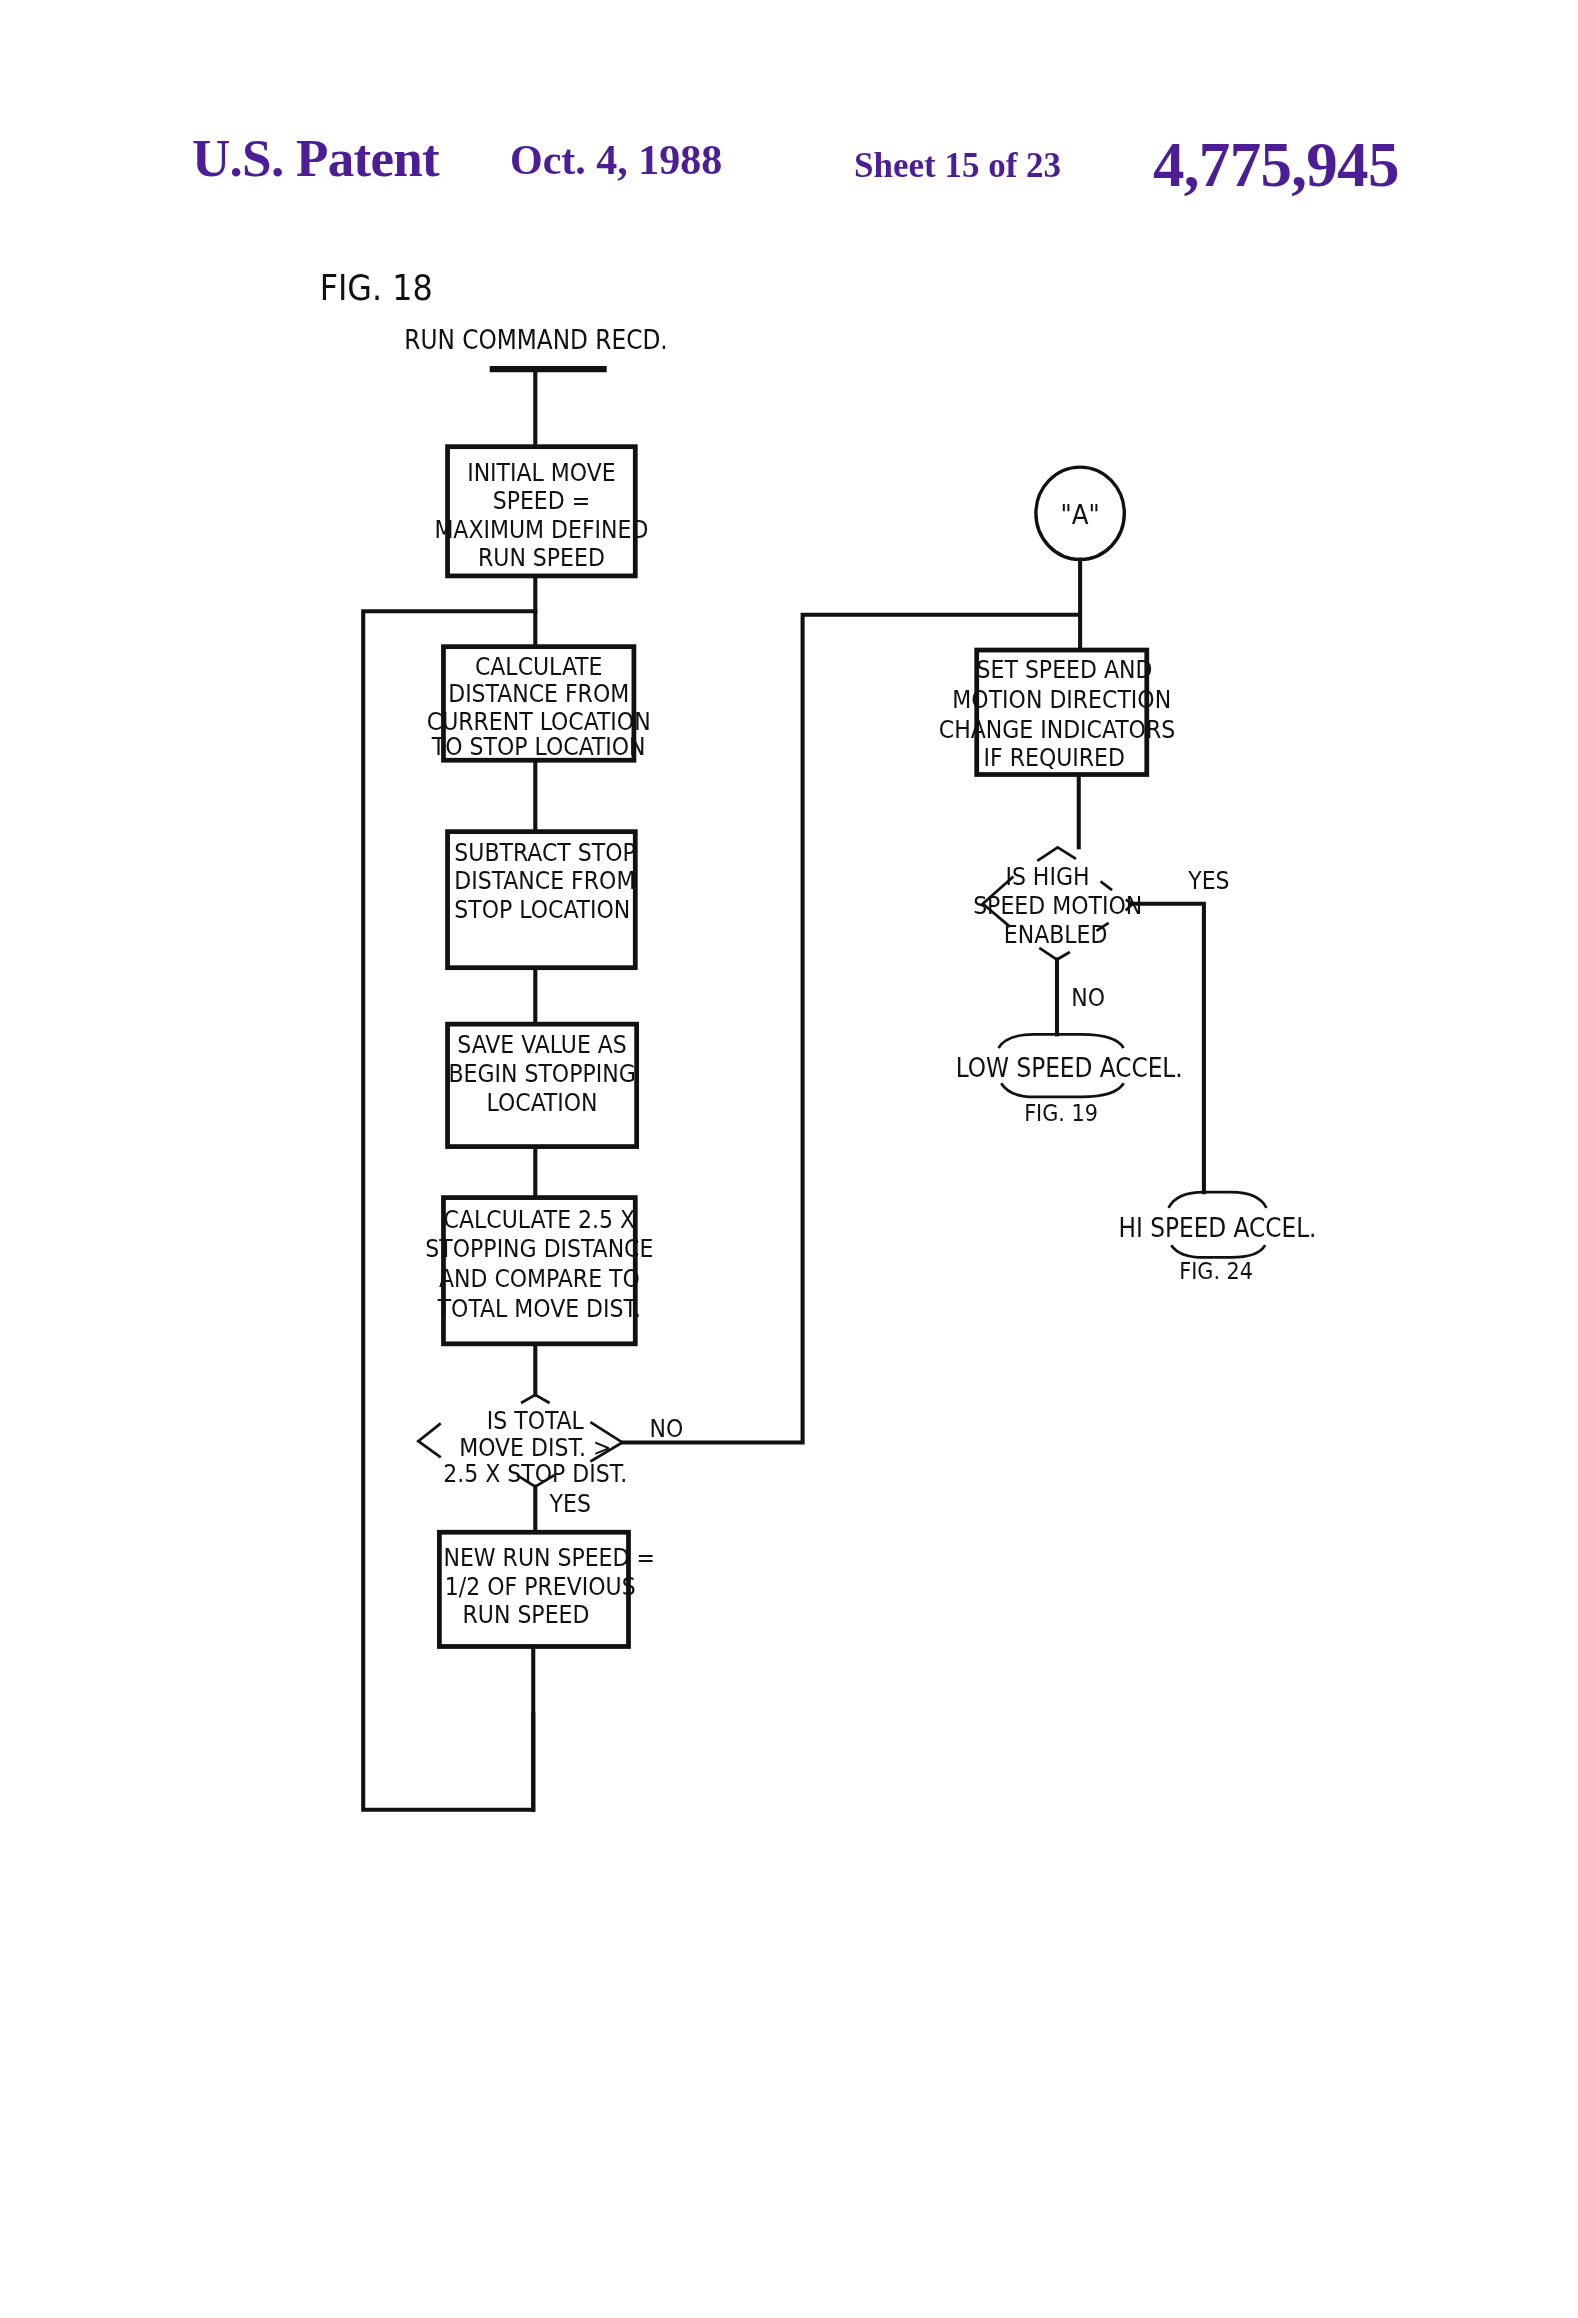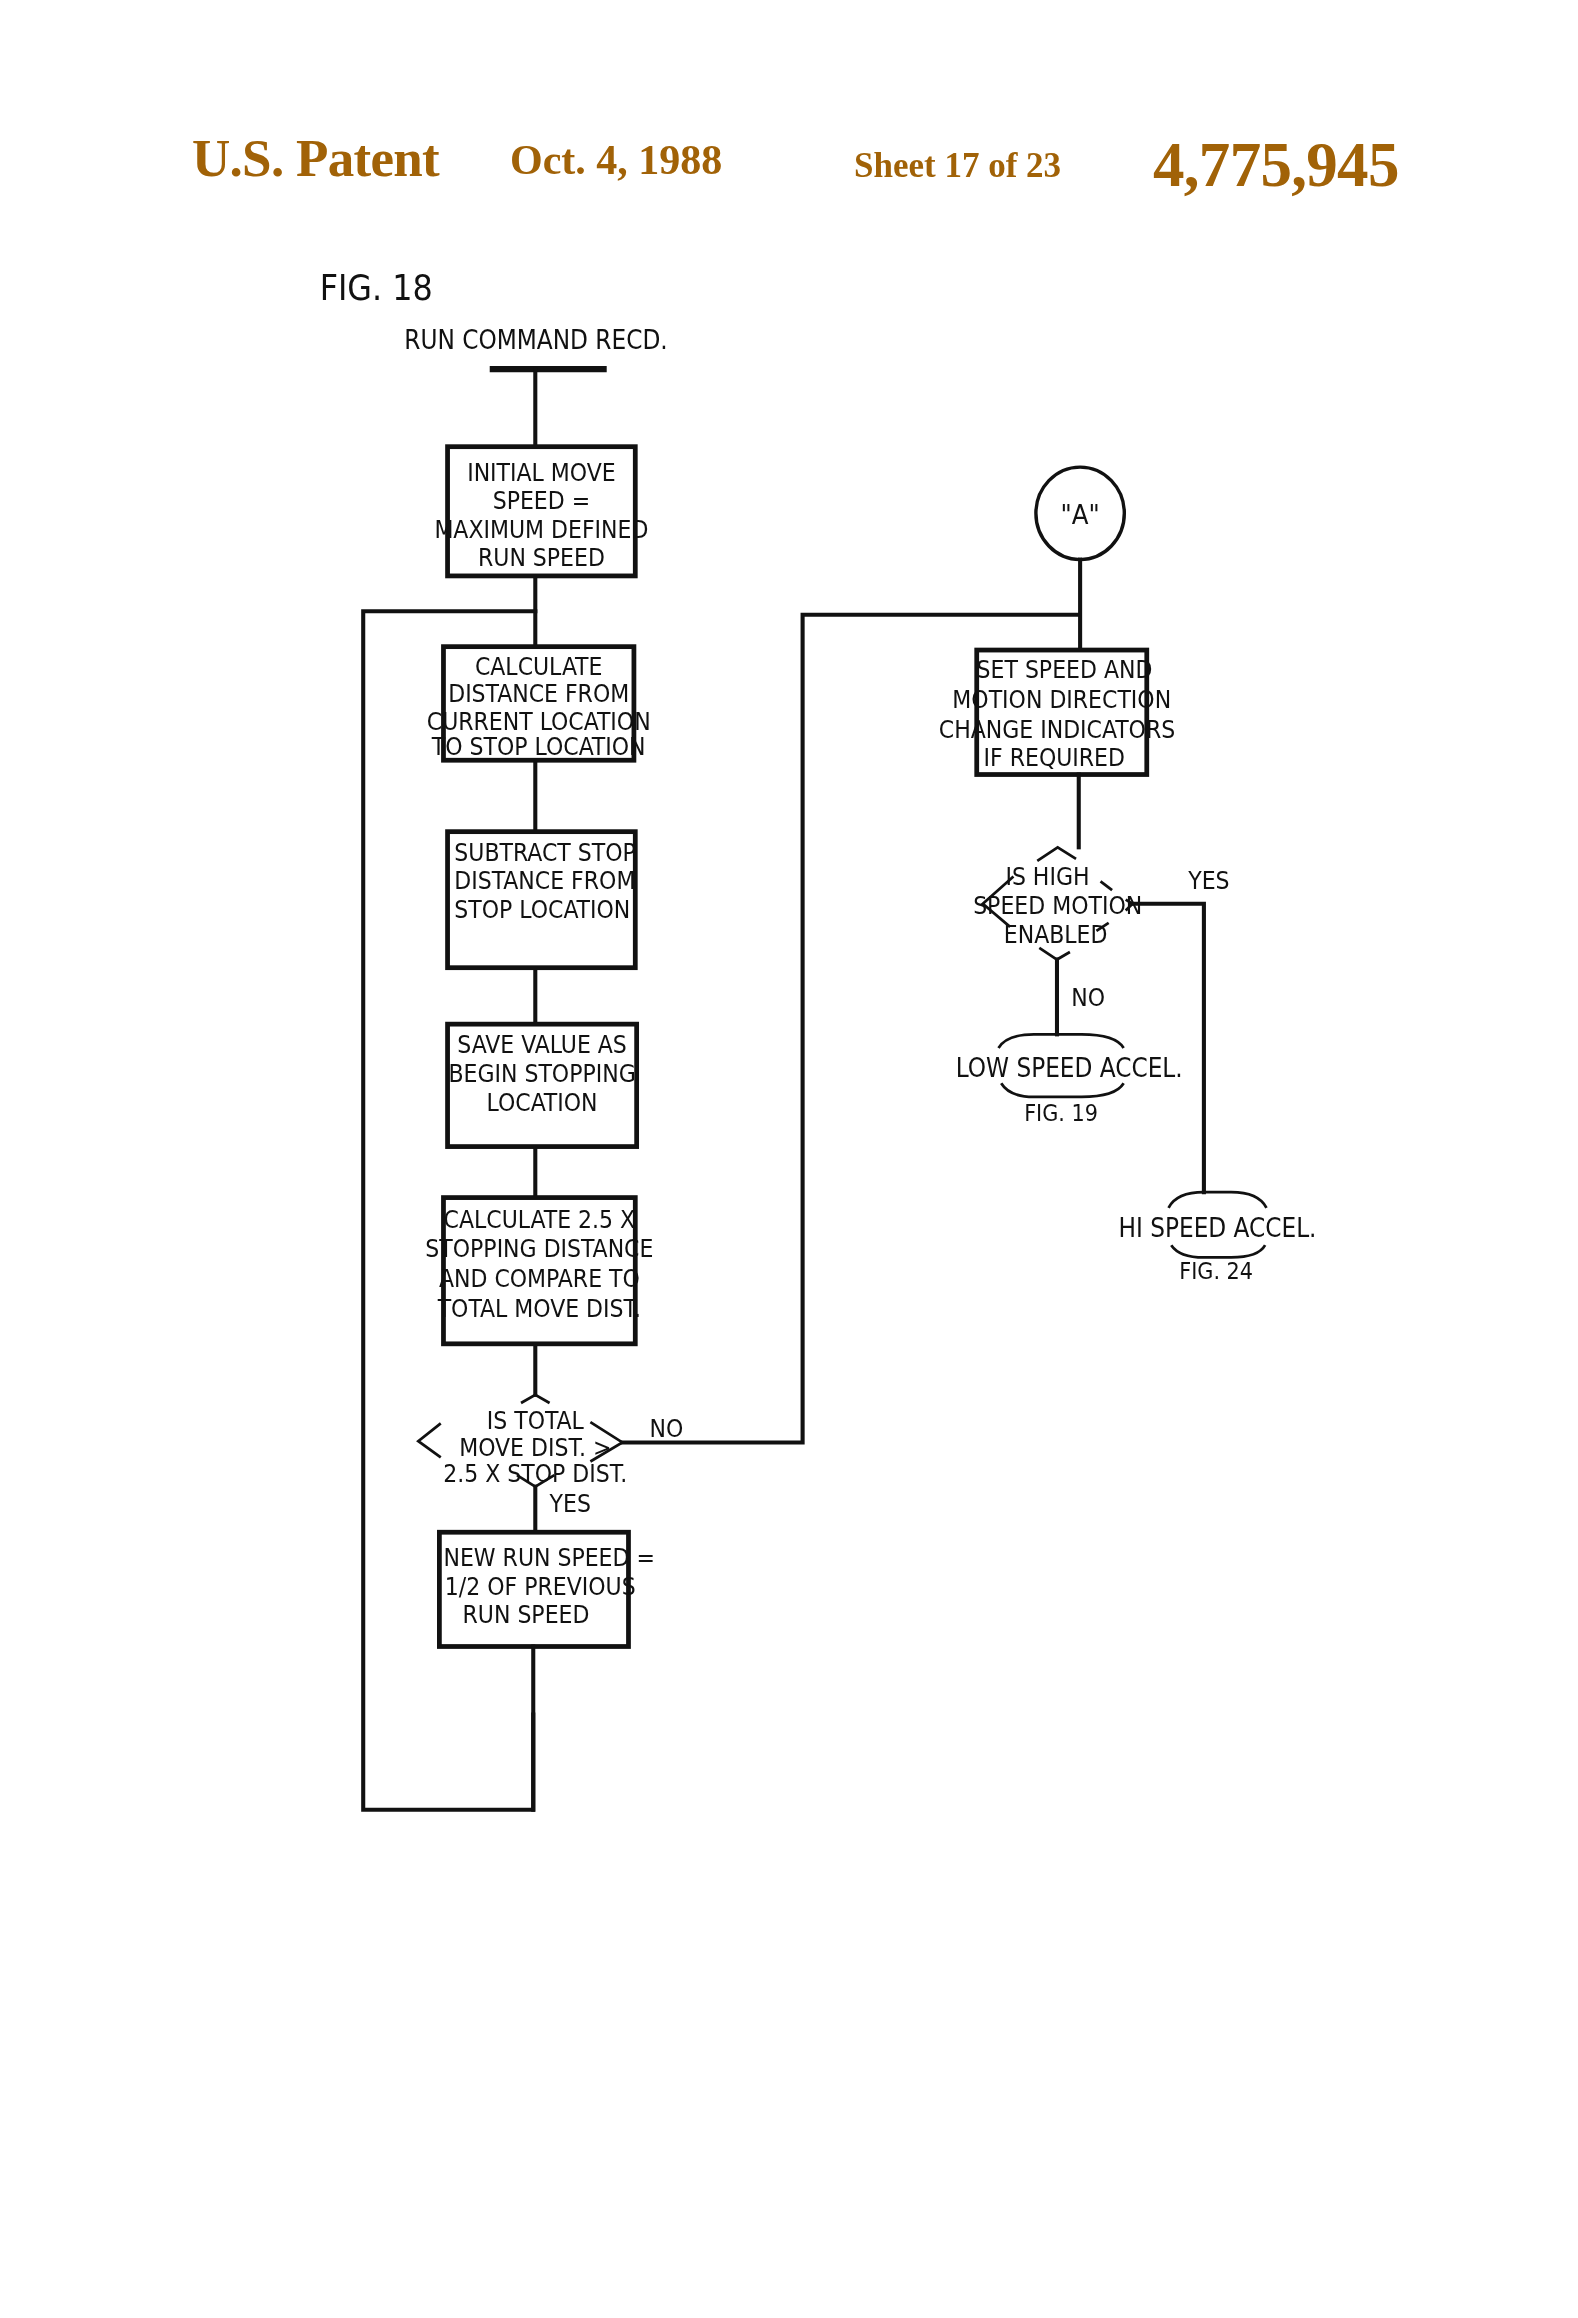--- a/index.html
+++ b/index.html
@@ -1,33 +1,33 @@
 <!DOCTYPE html>
 <html style="font-size:11px"><head>
 <meta charset="utf-8">
 <style>
   html, body { margin: 0; padding: 0; background: #ffffff; }
   body { width: 1578px; height: 2319px; position: relative; overflow: hidden; }
-  .hdr { position: absolute; color: #a16207; font-family: "Liberation Serif", "DejaVu Serif", serif; font-weight: bold; }
+  .hdr { position: absolute; color: #4c1d95; font-family: "Liberation Serif", "DejaVu Serif", serif; font-weight: bold; }
   #hdr-title { left: 192px; top: 128px; font-size: 53px; letter-spacing: -0.7px; }
   #hdr-date { left: 510px; top: 136px; font-size: 42px; }
   #hdr-sheet { left: 854px; top: 146px; font-size: 35px; }
   #hdr-number { left: 1153px; top: 129px; font-size: 63px; letter-spacing: -0.7px; }
   svg#flow { position: absolute; left: 0; top: 0; }
   svg text { font-family: "DejaVu Sans Condensed", "DejaVu Sans", sans-serif; fill: #111; }
   .ln { stroke: #111; stroke-width: 6; fill: none; stroke-linecap: square; }
   .box { stroke: #111; stroke-width: 7; fill: #fff; }
   .thin { stroke: #111; stroke-width: 4; fill: none; }
 </style>
 </head>
 <body>
 
 <div id="hdr-title" class="hdr">U.S. Patent</div>
 <div id="hdr-date" class="hdr">Oct. 4, 1988</div>
-<div id="hdr-sheet" class="hdr">Sheet 17 of 23</div>
+<div id="hdr-sheet" class="hdr">Sheet 15 of 23</div>
 <div id="hdr-number" class="hdr">4,775,945</div>
 
 <svg id="flow" width="1578" height="2319" viewBox="0 0 2320 3408">
 
   <text x="470" y="440" font-size="52">FIG. 18</text>
 
   <text x="788" y="512" font-size="38" text-anchor="middle">RUN COMMAND RECD.</text>
   <line x1="720" y1="542" x2="892" y2="542" stroke="#111" stroke-width="9"></line>
 
   <line class="ln" x1="787" y1="542" x2="787" y2="656"></line>

